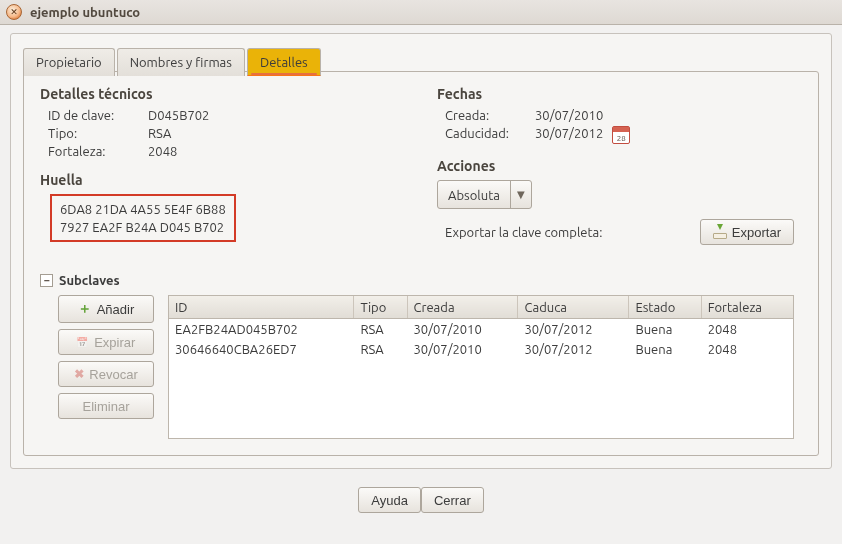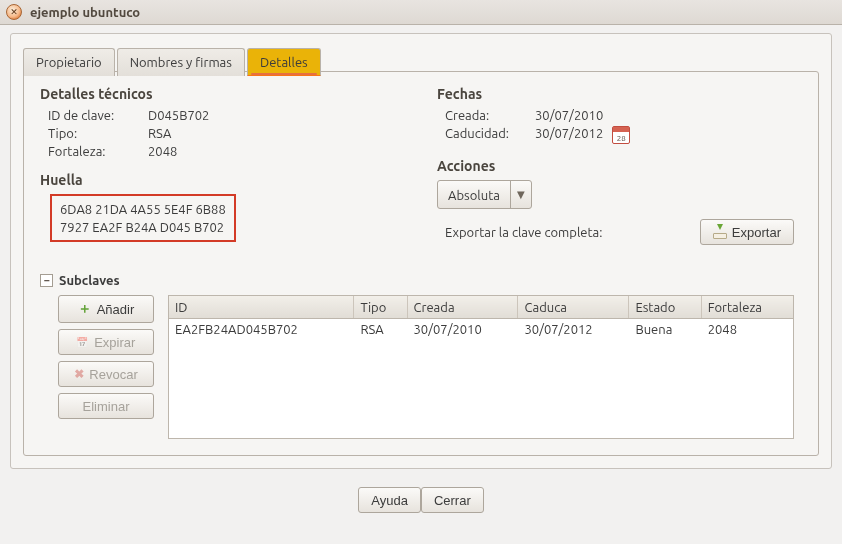--- a/index.html
+++ b/index.html
@@ -313,20 +313,28 @@
             </thead>
             <tbody id="subkeys-tbody">
                   <tr>
                     <td>EA2FB24AD045B702</td>
                     <td>RSA</td>
                     <td>30/07/2010</td>
                     <td>30/07/2012</td>
                     <td>Buena</td>
                     <td>2048</td>
                   </tr>
+                  <tr>
+                    <td>30646640CBA26ED7</td>
+                    <td>RSA</td>
+                    <td>30/07/2010</td>
+                    <td>30/07/2012</td>
+                    <td>Buena</td>
+                    <td>2048</td>
+                  </tr>
                 </tbody>
           </table>
         </div>
       </div>
     </div>
   </div>
   </div>
 </div>
 
 <div class="bottom-bar">

